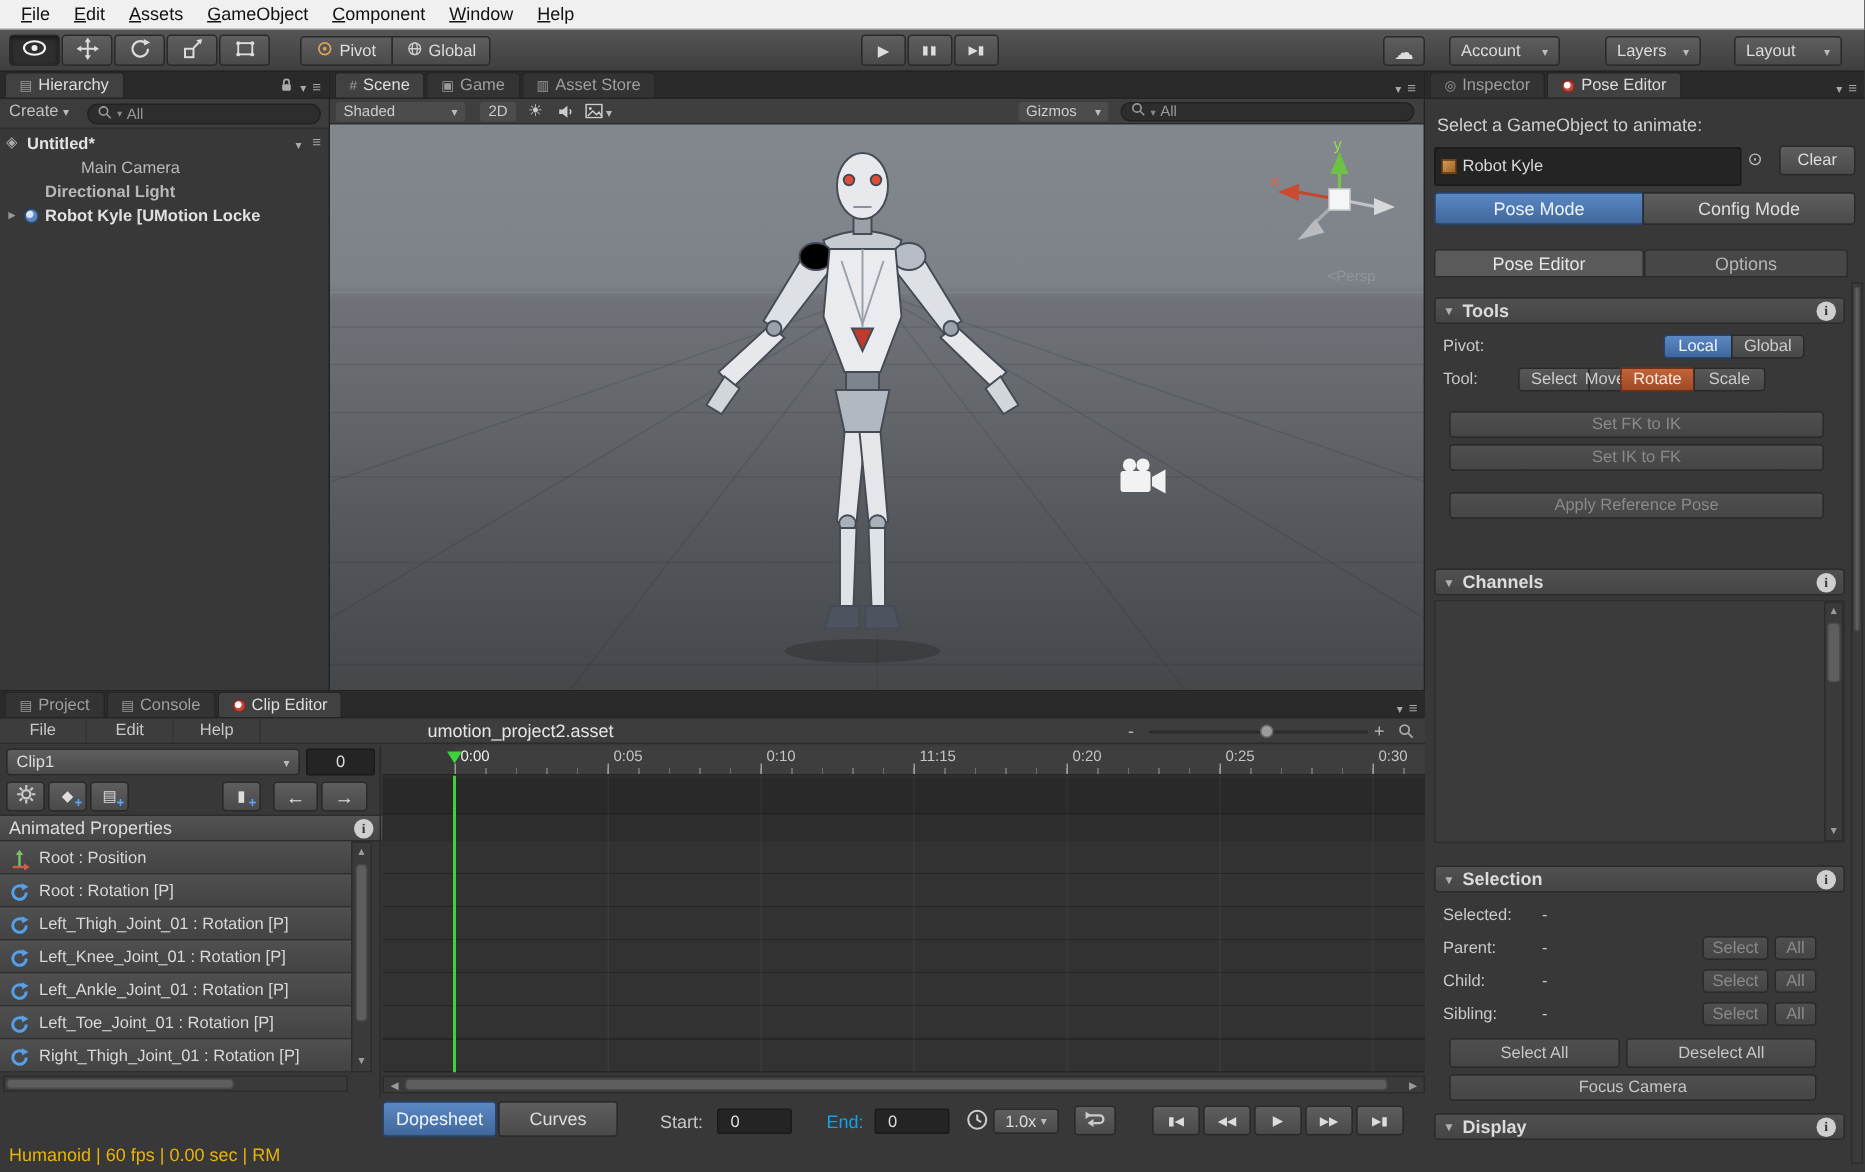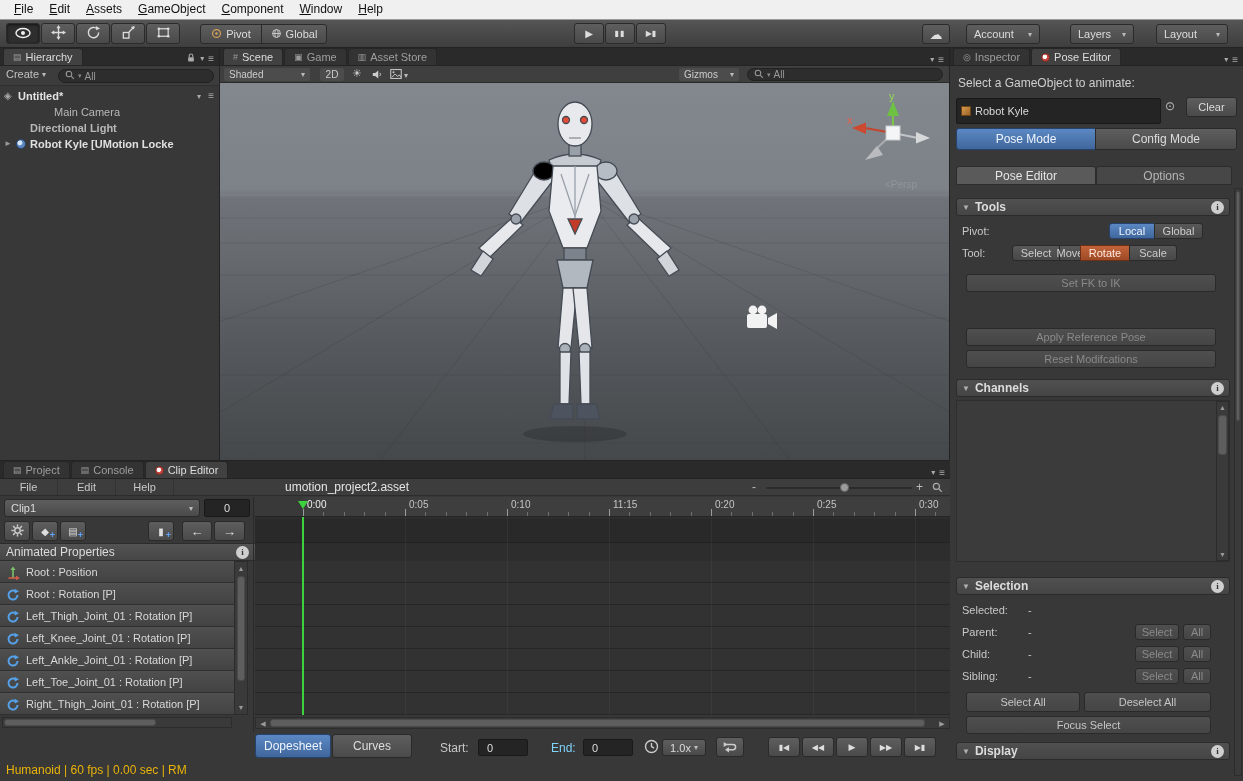--- a/index.html
+++ b/index.html
@@ -408,25 +408,25 @@
     <span class="seg orange" style="width:50px;">
           <span>Rotate</span>
         </span>
     <span class="seg last" style="width:48px;">
           <span>Scale</span>
         </span>
   </div>
   <span class="btnw dis" style="left:16px;top:226px;width:250px;">
         <span>Set FK to IK</span>
       </span>
+  <span class="btnw dis" style="left:16px;top:248px;width:250px;">
+        <span>Set IK to FK</span>
+      </span>
   <span class="btnw dis" style="left:16px;top:280px;width:250px;">
         <span>Apply Reference Pose</span>
-      </span>
-  <span class="btnw dis" style="left:16px;top:302px;width:250px;">
-        <span>Reset Modifcations</span>
       </span>
 
   <div class="hdr" style="top:331px;">
     <span class="fold">▼</span>
     <span class="ttl">Channels</span>
     <span class="info">i</span>
   </div>
   <div class="abs" style="left:6px;top:352px;width:274px;height:162px;background:#3b3b3b;border:1px solid #2e2e2e;">
     <div class="sbtrack" style="right:0;top:0;width:13px;height:160px;">
       <span class="sbarrow" style="top:2px;">▲</span>
@@ -466,21 +466,21 @@
   <span class="btnw dis" style="left:233px;top:620px;width:28px;height:16px;">
         <span>All</span>
       </span>
   <span class="btnw" style="left:16px;top:644px;width:114px;height:20px;">
         <span>Select All</span>
       </span>
   <span class="btnw" style="left:134px;top:644px;width:127px;height:20px;">
         <span>Deselect All</span>
       </span>
   <span class="btnw" style="left:16px;top:668px;width:245px;">
-        <span>Focus Select</span>
+        <span>Focus Camera</span>
       </span>
 
   <div class="hdr" style="top:694px;">
     <span class="fold">▼</span>
     <span class="ttl">Display</span>
     <span class="info">i</span>
   </div>
 
   <div class="sbtrack" style="left:284px;top:140px;width:8px;height:588px;">
     <div class="sbthumb" style="left:1px;top:2px;width:4px;height:230px;"></div>
@@ -666,21 +666,21 @@
   <span class="btn blue abs" style="left:255px;top:273px;width:76px;height:24px;font-size:12px;">
         <span>Dopesheet</span>
       </span>
   <span class="btn abs" style="left:332px;top:273px;width:80px;height:24px;font-size:12px;">
         <span>Curves</span>
       </span>
   <span class="abs" style="left:440px;top:280px;font-size:12px;color:#c8c8c8;">Start:</span>
   <span class="inset abs flex" style="left:478px;top:278px;width:50px;height:17px;padding-left:8px;">
         <span>0</span>
       </span>
-  <span class="abs" style="left:551px;top:280px;font-size:12px;color:#7dd3fc;">End:</span>
+  <span class="abs" style="left:551px;top:280px;font-size:12px;color:#0ea5e9;">End:</span>
   <span class="inset abs flex" style="left:583px;top:278px;width:50px;height:17px;padding-left:8px;">
         <span>0</span>
       </span>
   <span class="abs" style="left:644px;top:278px;"><svg width="15" height="15" viewBox="0 0 14 14">
           <circle cx="7" cy="7" r="5.6" fill="none" stroke="#ccc" stroke-width="1.3"></circle>
           <path d="M7 3.8V7l2.4 1.5" fill="none" stroke="#ccc" stroke-width="1.3"></path>
         </svg></span>
   <span class="btn abs" style="left:662px;top:278px;width:44px;height:17px;gap:3px;">
         <span>1.0x</span>
         <span class="dd-arrow">▾</span>

